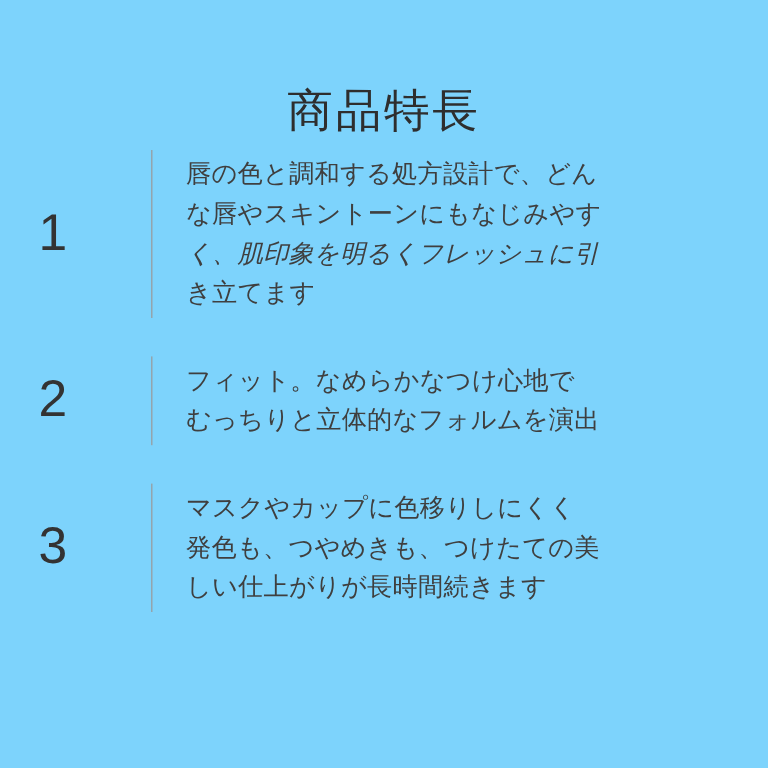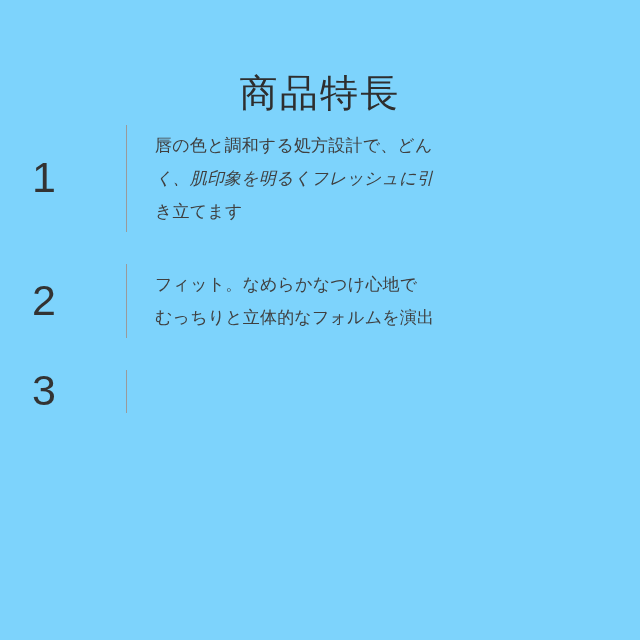--- a/index.html
+++ b/index.html
@@ -87,21 +87,21 @@
 
   .feature-body {
     flex: 1 1 auto;
     padding-left: 28px;
     padding-top: 4px;
     padding-bottom: 4px;
     box-sizing: border-box;
   }
 
   .feature-line {
-    font-size: 17px;
+    font-size: 21px;
     line-height: 33px;
     color: #3f3f3f;
     letter-spacing: 0.01em;
     white-space: pre;
   }
 </style>
 </head>
 <body style="background: rgb(255, 255, 255);">
 
 <div class="page" style="background: #7dd3fc;">
@@ -112,20 +112,21 @@
 
   <div class="features">
 
     <div class="feature-row">
       <div class="feature-num">
         <span style="color: rgb(51, 51, 51);">1</span>
       </div>
       <div class="feature-divider" style="background: rgb(154, 154, 154);"></div>
       <div class="feature-body">
         <div class="feature-line" style="color: rgb(63, 63, 63);">唇の色と調和する処方設計で、どん</div>
+        <div class="feature-line" style="color: rgb(63, 63, 63);">な唇やスキントーンにもなじみやす</div>
         <div class="feature-line" style="color: rgb(63, 63, 63); font-style: italic;">く、肌印象を明るくフレッシュに引</div>
         <div class="feature-line" style="color: rgb(63, 63, 63);">き立てます</div>
       </div>
     </div>
 
     <div class="feature-row">
       <div class="feature-num">
         <span style="color: rgb(51, 51, 51);">2</span>
       </div>
       <div class="feature-divider" style="background: rgb(154, 154, 154);"></div>
@@ -133,16 +134,21 @@
         <div class="feature-line" style="color: rgb(63, 63, 63);">フィット。なめらかなつけ心地で</div>
         <div class="feature-line" style="color: rgb(63, 63, 63);">むっちりと立体的なフォルムを演出</div>
       </div>
     </div>
 
     <div class="feature-row">
       <div class="feature-num">
         <span style="color: rgb(51, 51, 51);">3</span>
       </div>
       <div class="feature-divider" style="background: rgb(154, 154, 154);"></div>
+      <div class="feature-body">
+        <div class="feature-line" style="color: rgb(63, 63, 63);">マスクやカップに色移りしにくく</div>
+        <div class="feature-line" style="color: rgb(63, 63, 63);">発色も、つやめきも、つけたての美</div>
+        <div class="feature-line" style="color: rgb(63, 63, 63);">しい仕上がりが長時間続きます</div>
+      </div>
     </div>
 
   </div>
 </div>
 
 </body></html>

